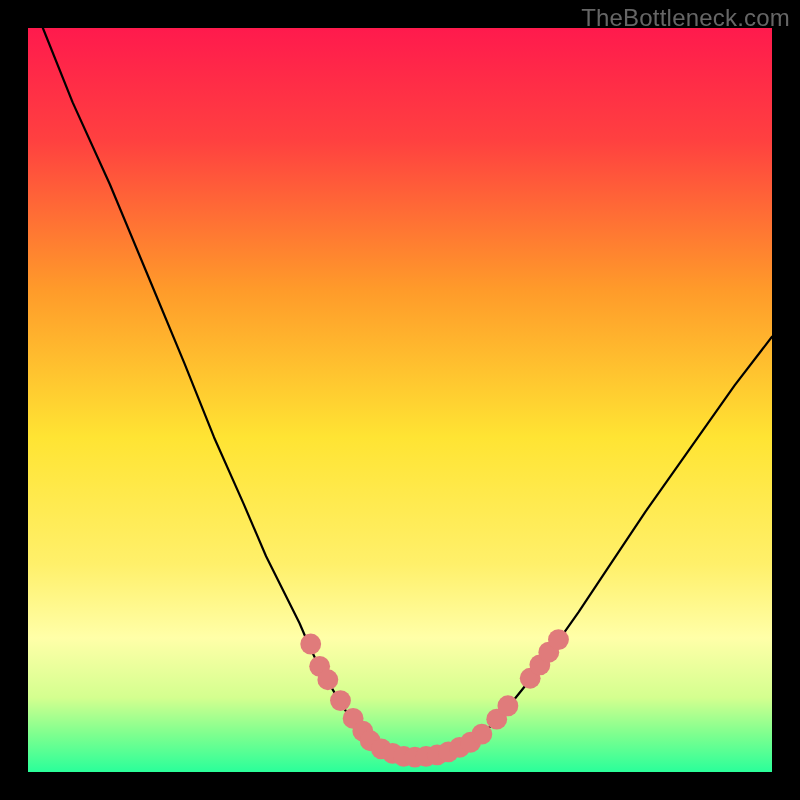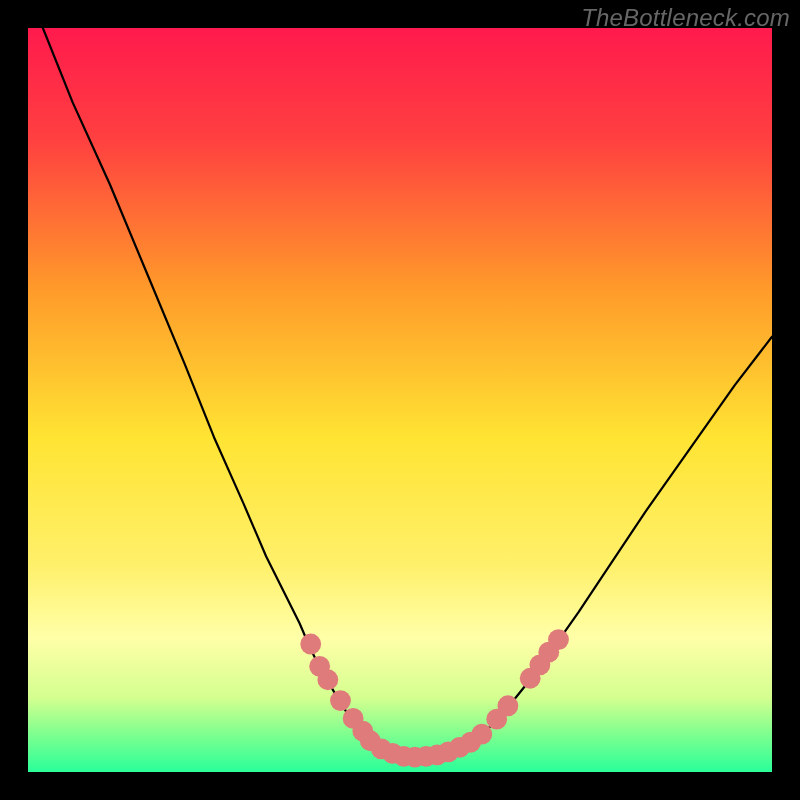--- a/index.html
+++ b/index.html
@@ -10,21 +10,20 @@
     overflow: hidden;
     background: #000;
     font-family: Arial, Helvetica, sans-serif;
   }
   .frame {
     position: absolute;
     top: 0; left: 0;
     width: 800px;
     height: 800px;
     background: #000;
-    font-style: italic;
   }
   .plot-area {
     position: absolute;
     top: 28px;
     left: 28px;
     width: 744px;
     height: 744px;
     overflow: hidden;
   }
   .watermark {

